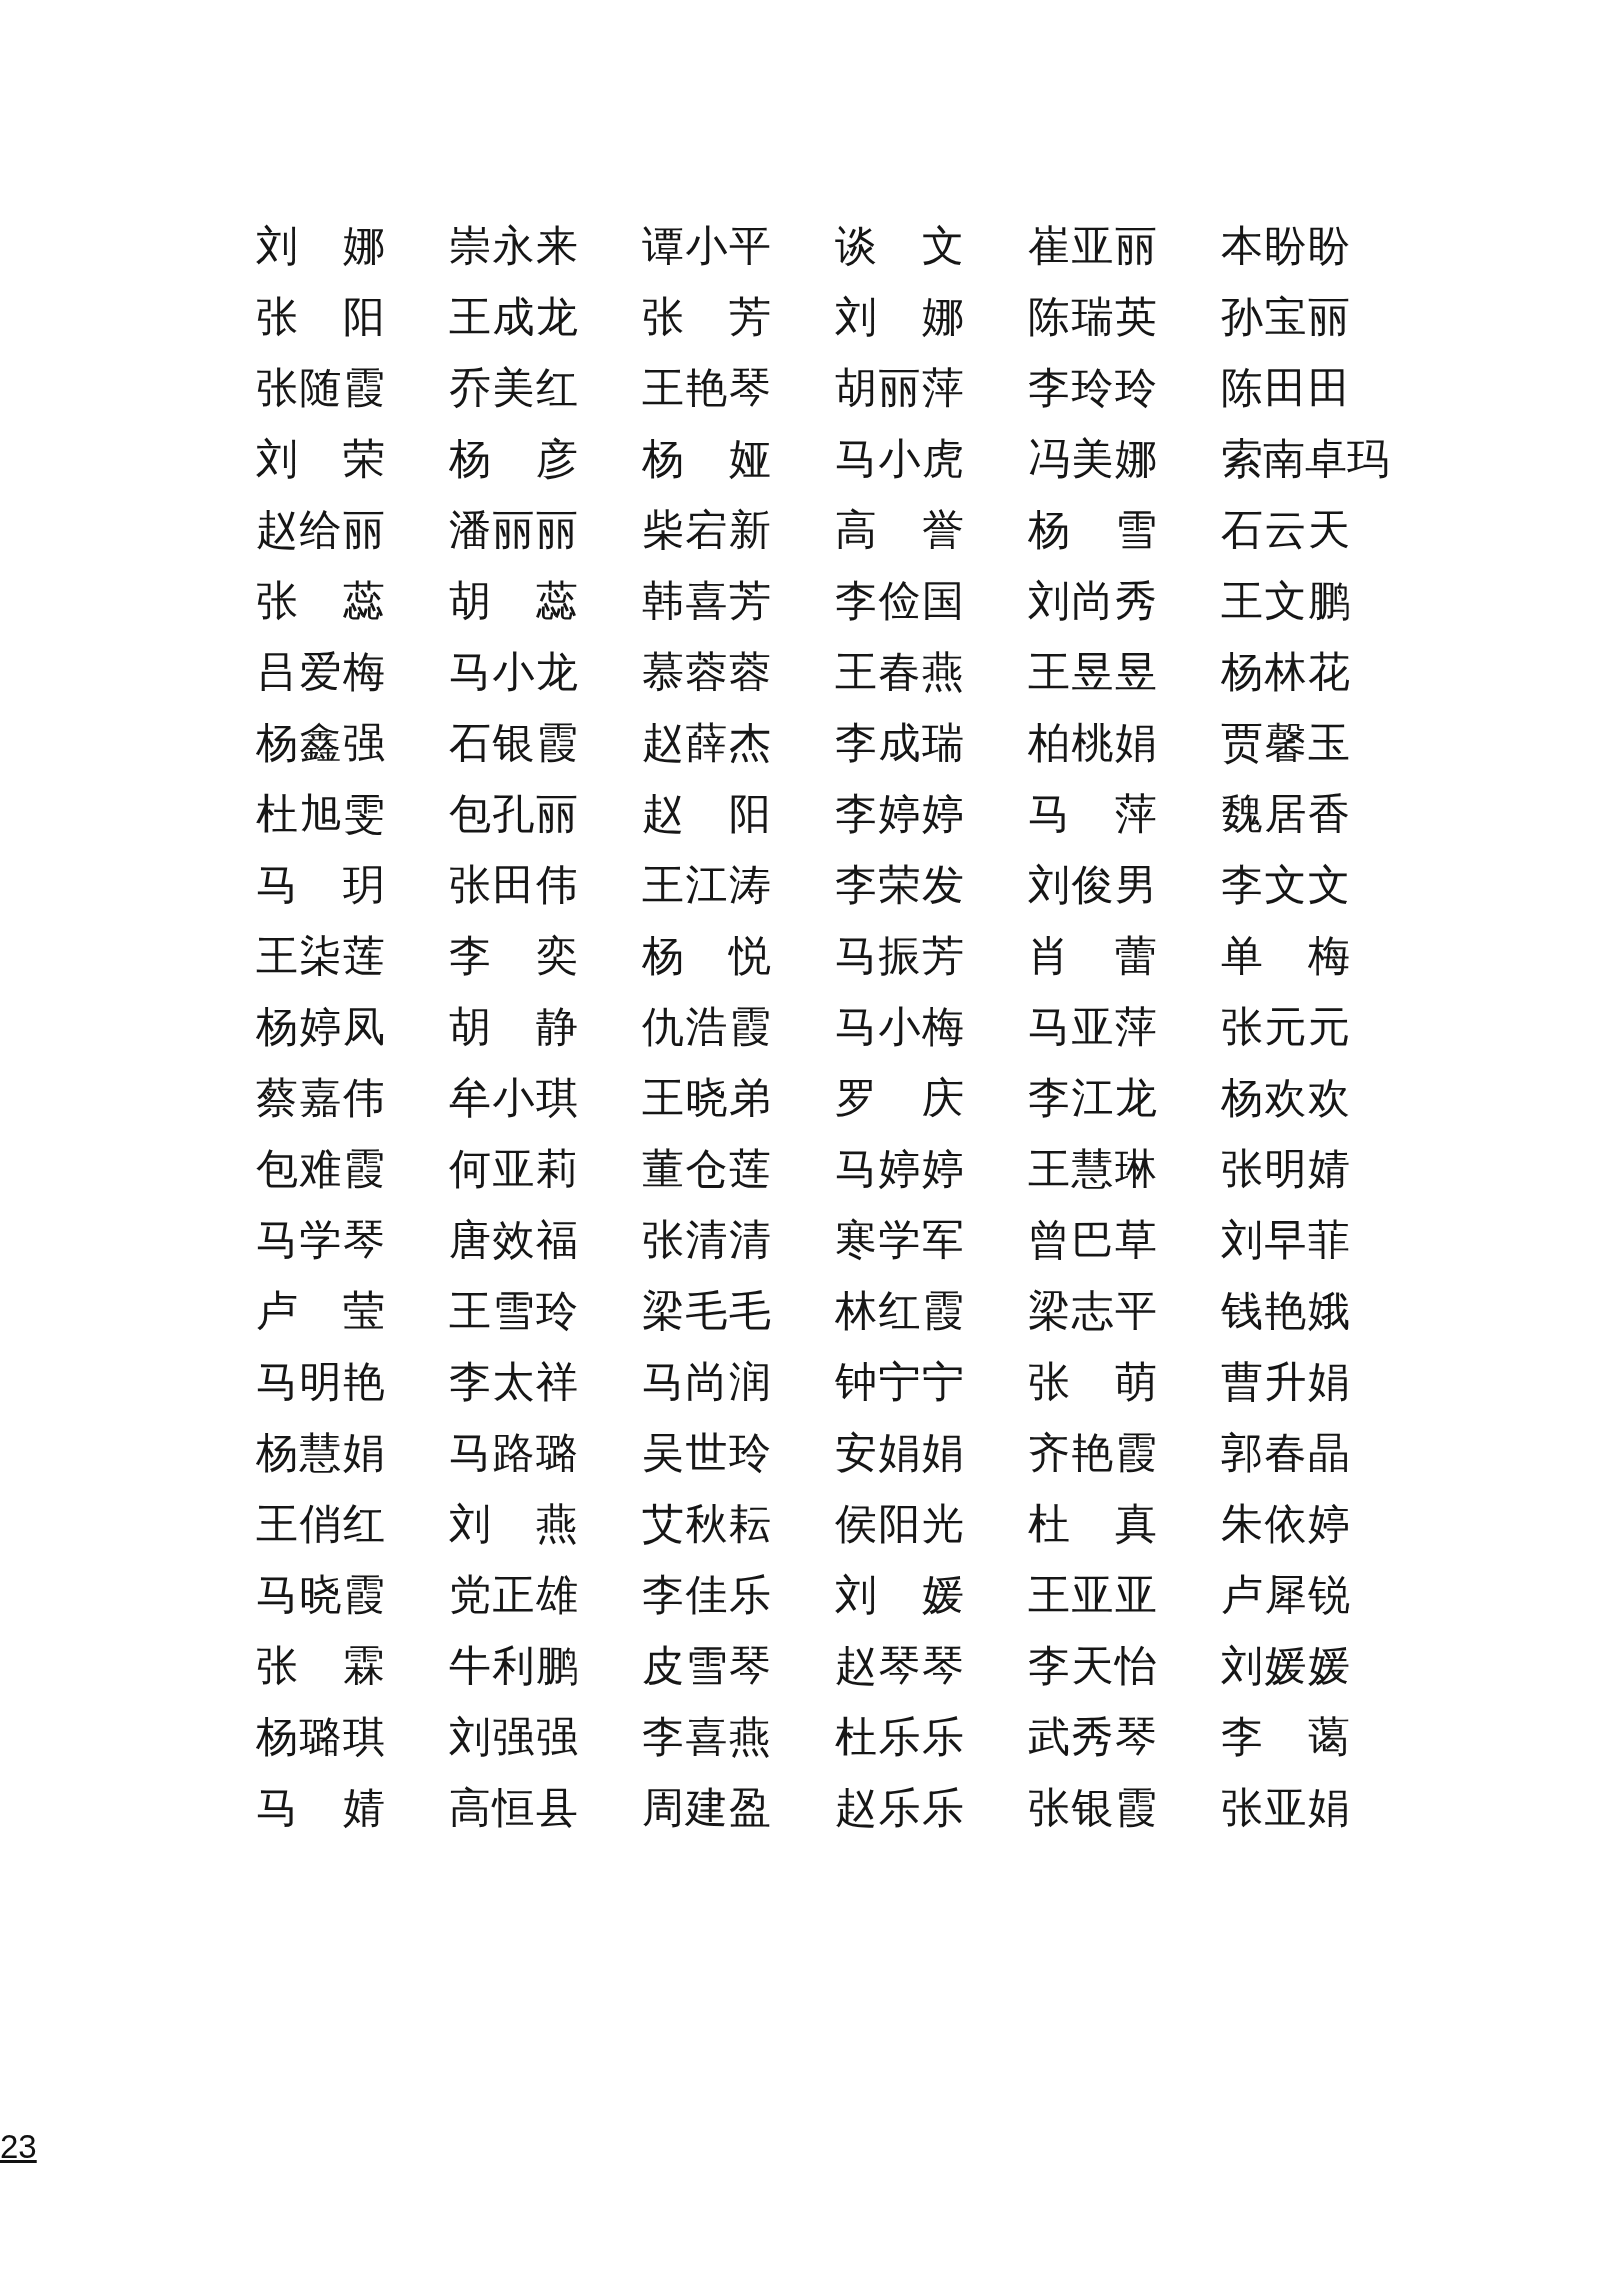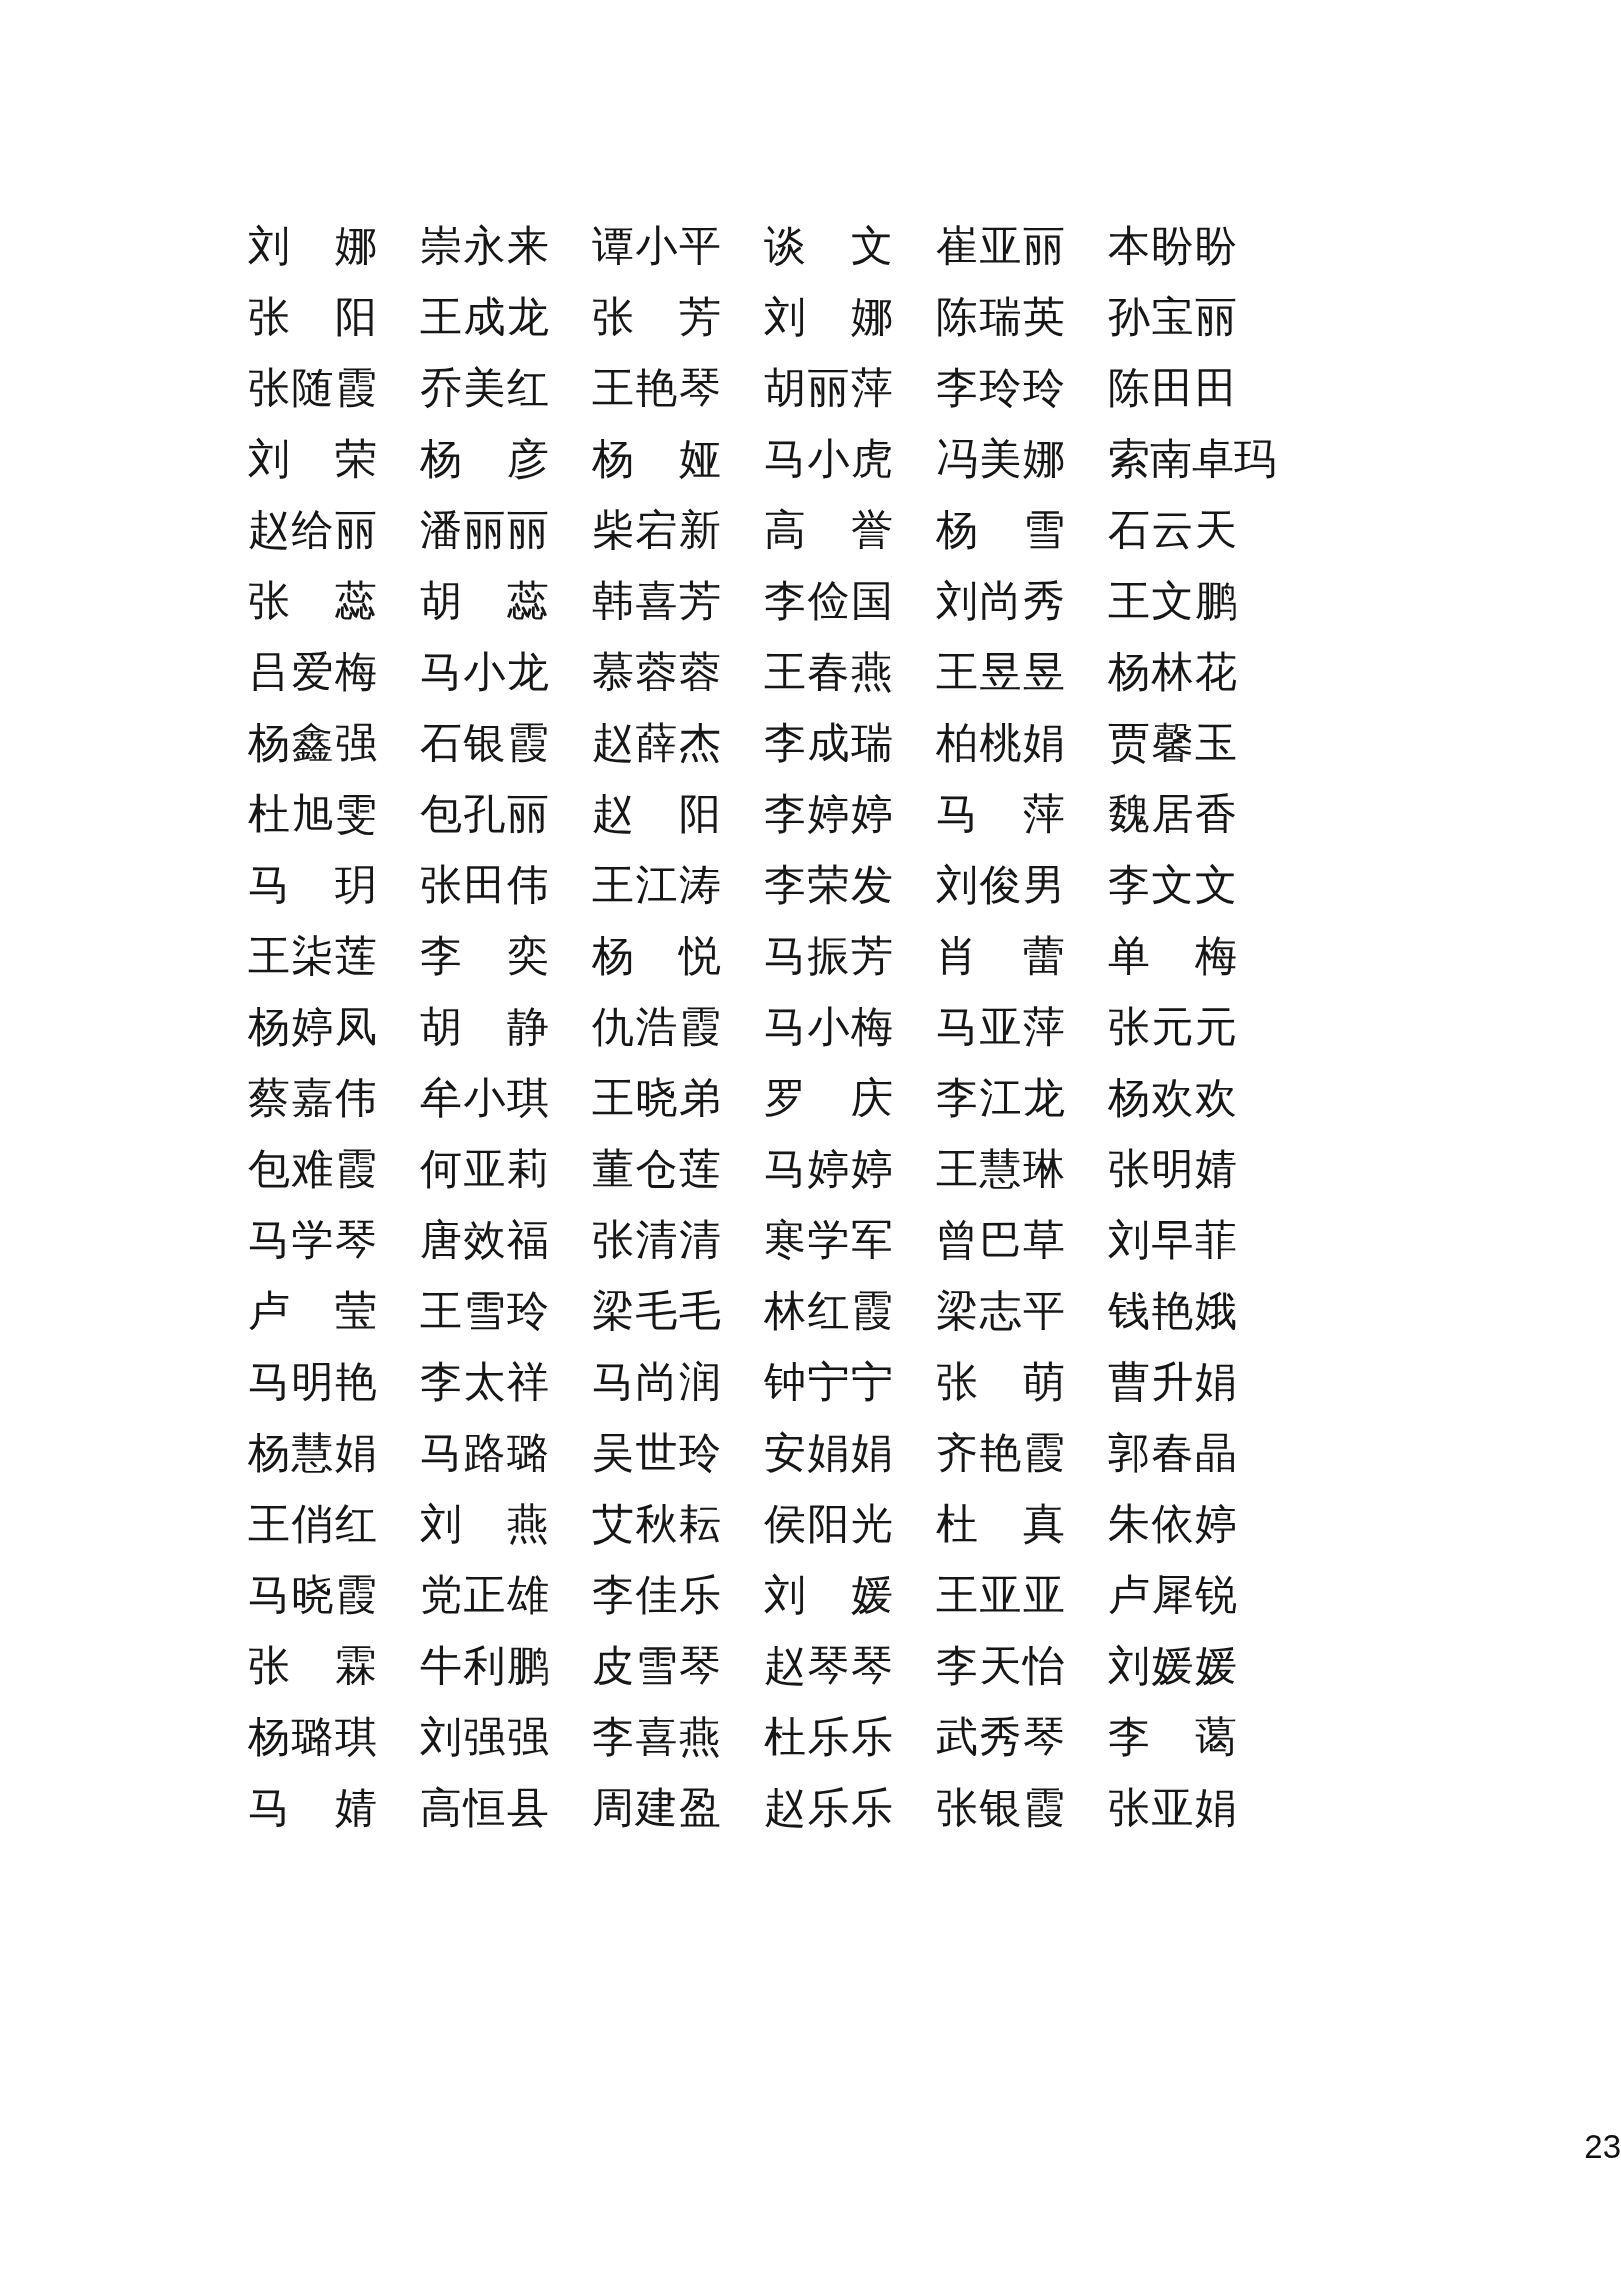--- a/index.html
+++ b/index.html
@@ -16,44 +16,46 @@
     font-family: "Liberation Serif", "DejaVu Serif", serif;
     color: #161616;
   }
   .names-grid {
     position: absolute;
     left: 248px;
     top: 211px;
   }
   .name-row {
     display: flex;
-    gap: 43px;
+    gap: 64px;
     height: 71px;
+    margin-left: 8px;
   }
   .name-cell {
     display: inline-block;
     min-width: 129px;
     font-size: 42px;
     line-height: 71px;
     text-align: justify;
     text-align-last: justify;
     -moz-text-align-last: justify;
     white-space: nowrap;
     letter-spacing: 0;
   }
   .page-number {
     position: absolute;
     left: 0;
     right: 0;
     top: 2127px;
-    text-align: right;
+    text-align: left;
     font-family: "Liberation Sans", "DejaVu Sans", sans-serif;
     font-size: 33px;
     line-height: 39px;
     color: #111111;
+    text-decoration: underline;
   }
 </style>
 </head>
 <body>
 
 <div class="sheet">
   <div class="names-grid">
       <div class="name-row">
         <span class="name-cell">刘娜</span>
         <span class="name-cell">崇永来</span>

